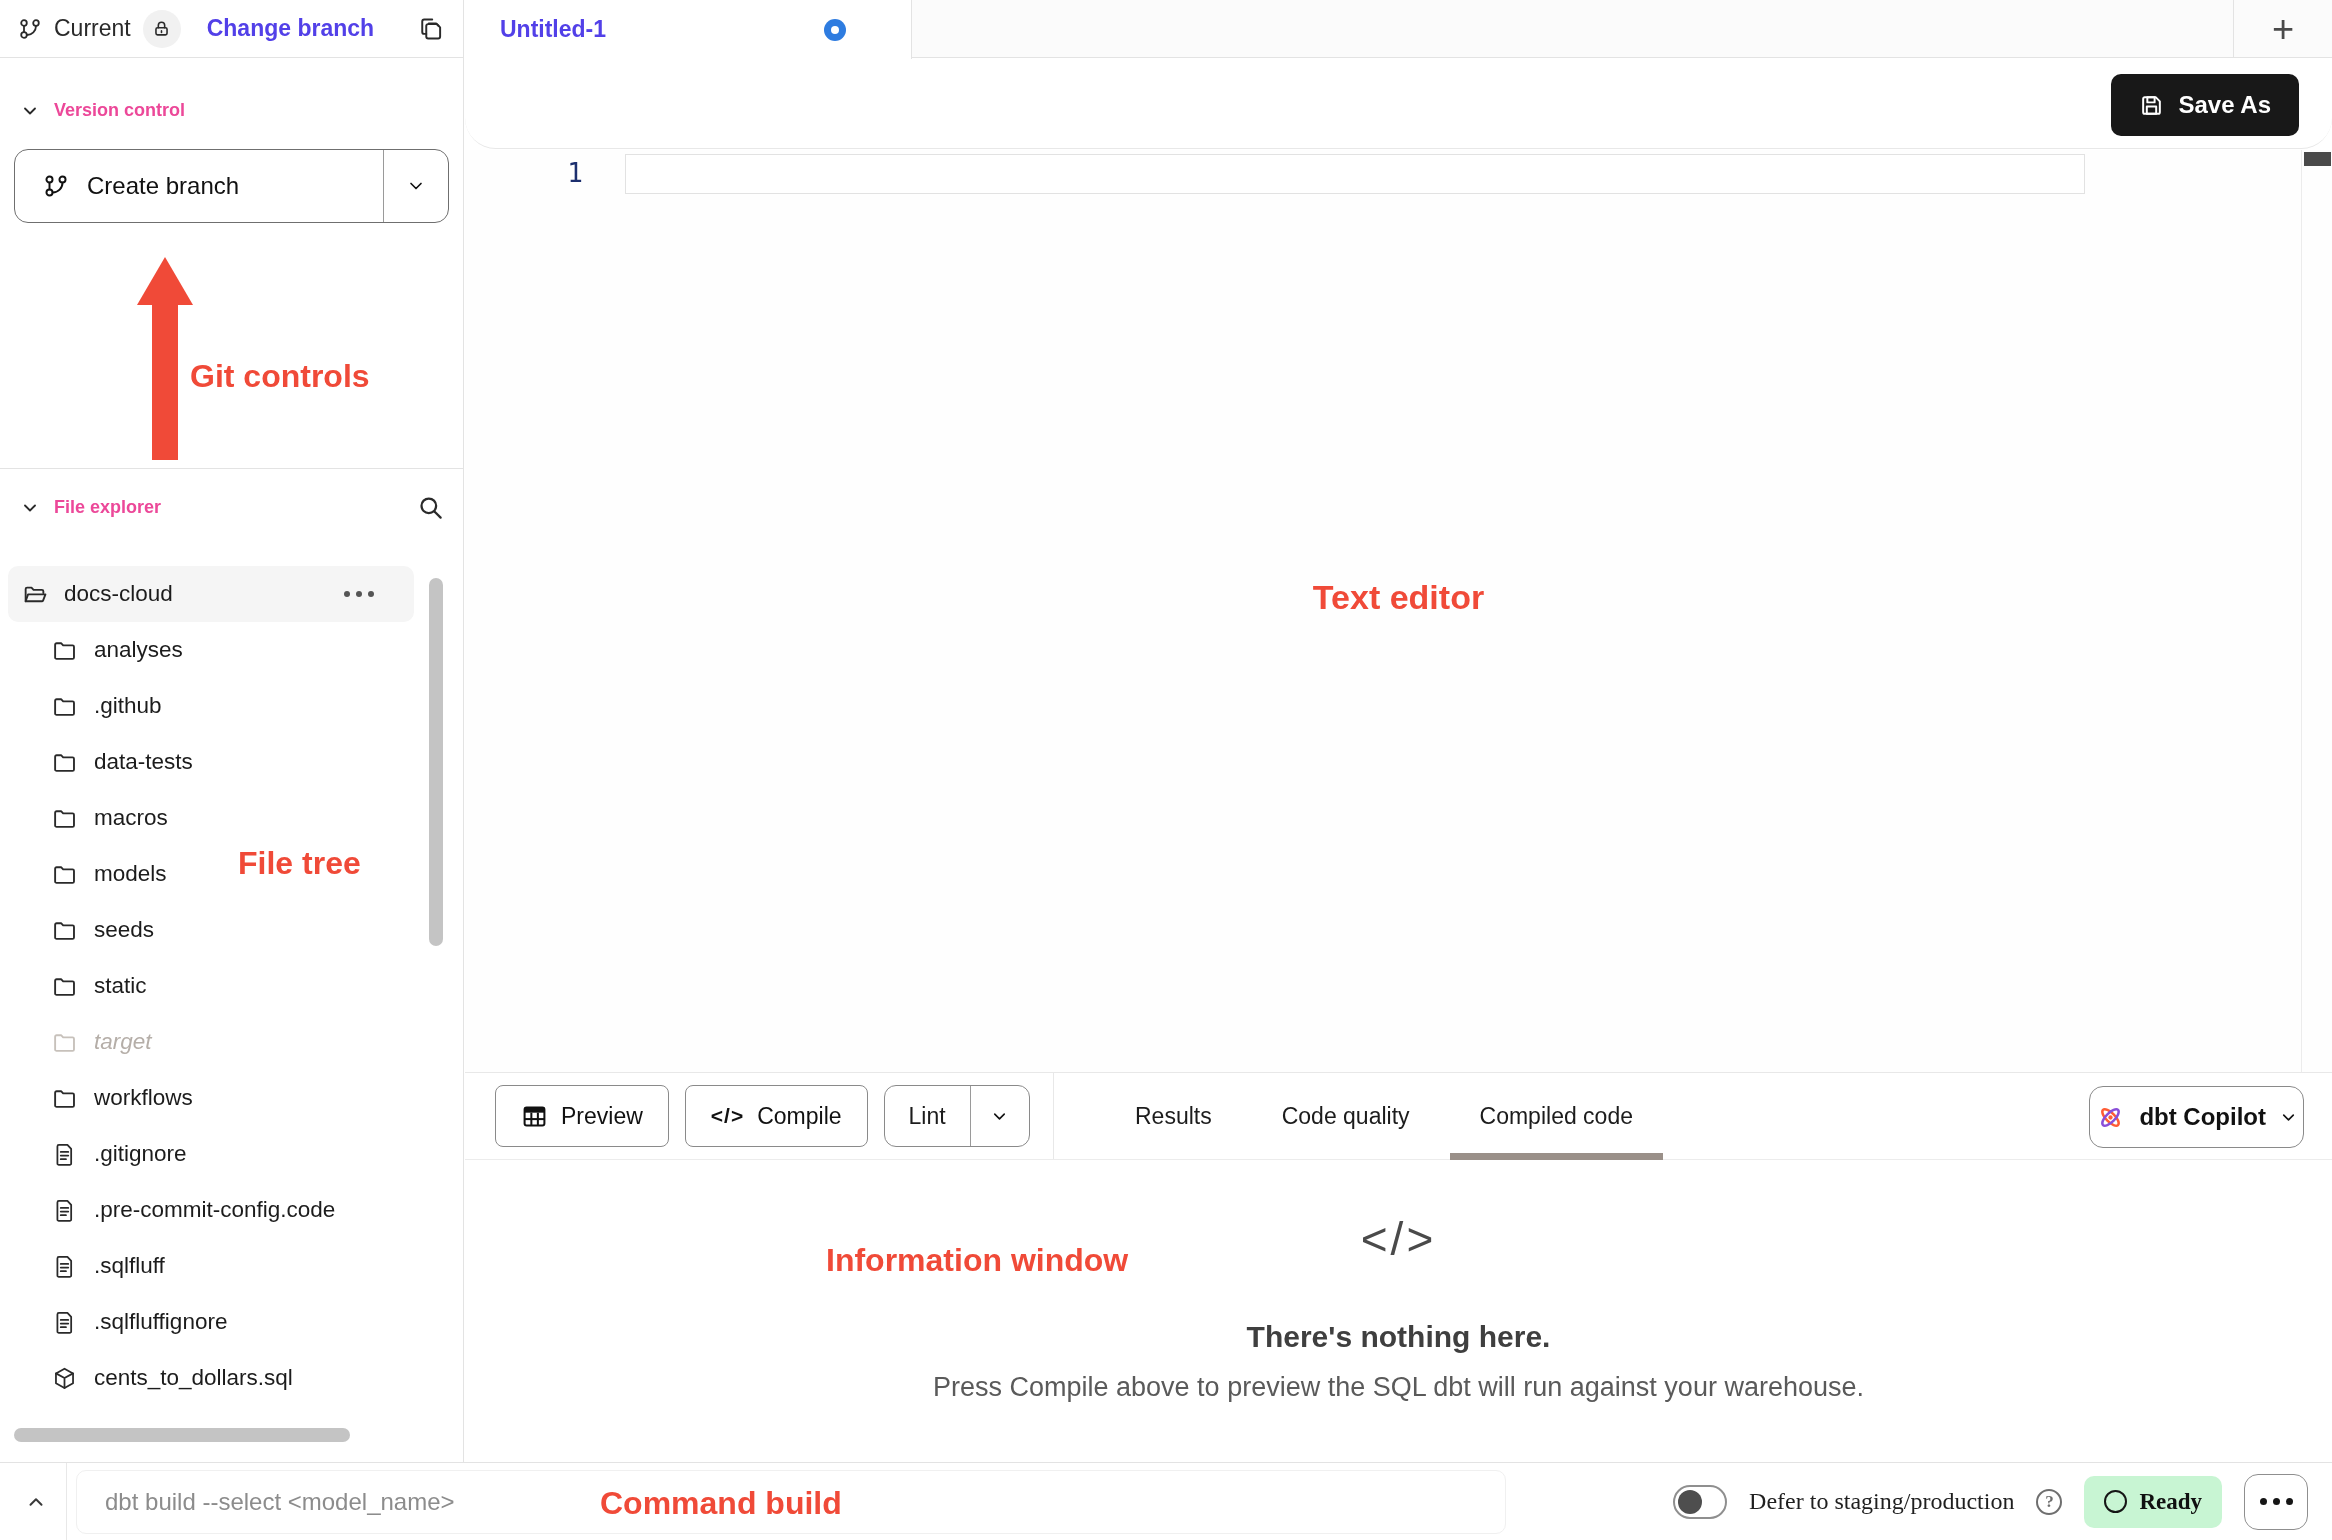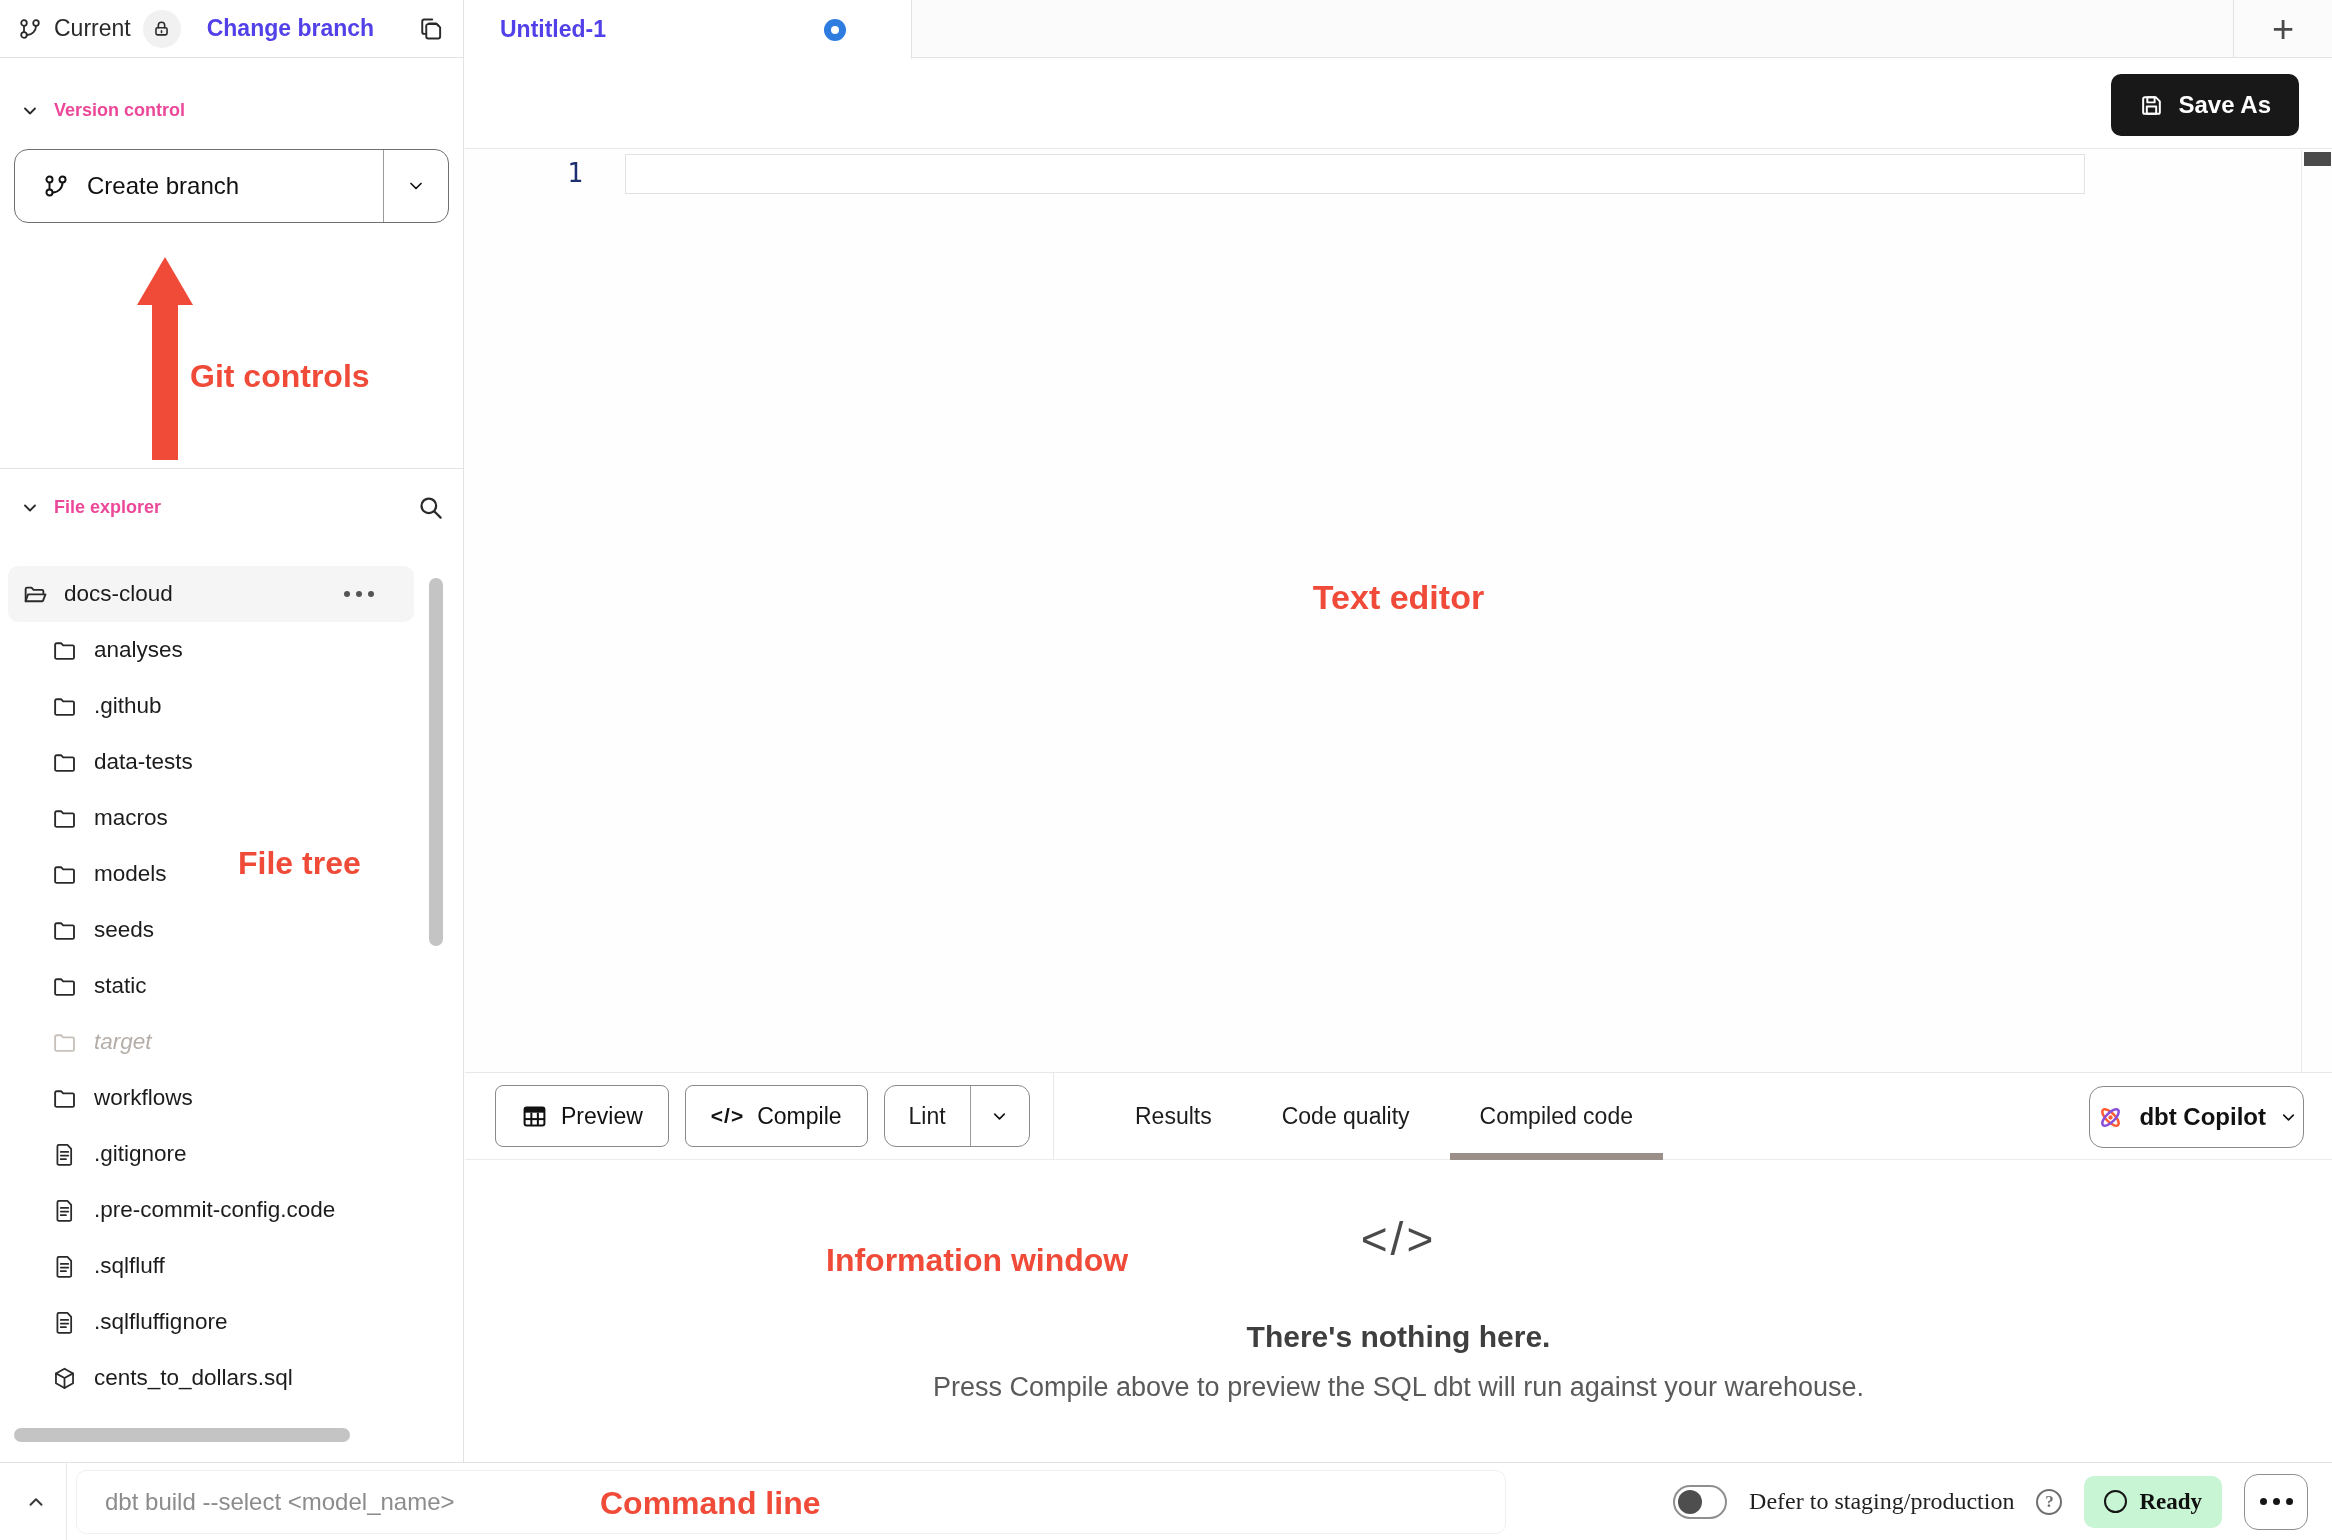--- a/index.html
+++ b/index.html
@@ -65,21 +65,21 @@
 
   
   #tabstrip { position:absolute; left:465px; top:0; right:0; height:58px; background:#fbfbfb; border-bottom:1px solid #e3e3e3; }
   #active-tab { position:absolute; left:0; top:0; width:447px; height:59px; background:#fff; border-right:1px solid #e3e3e3; display:flex; align-items:center; padding:12px 35px; }
   .tab-label { font-size:23px; font-weight:700; color:#5240e8; }
   .unsaved-dot { margin-left:auto; margin-right:30px; width:22px; height:22px; border-radius:50%; background:#2e7ce0; display:flex; align-items:center; justify-content:center; }
   .unsaved-dot i { width:8px; height:8px; border-radius:50%; background:#fff; }
   #new-tab { position:absolute; right:0; top:0; width:99px; height:58px; border-left:1px solid #e3e3e3; display:flex; align-items:center; justify-content:center; font-size:38px; font-weight:300; color:#4a4a4a; cursor:pointer; }
 
   
-  #ed-toolbar { position:absolute; left:465px; top:59px; right:0; height:90px; background:#fff; border-bottom:1px solid #e8e8e8; }
+  #ed-toolbar { position:absolute; left:465px; top:59px; right:0; height:90px; background:#fff; border-bottom:1px solid #e8e8e8;border-radius:31px; }
   #save-as { position:absolute; right:33px; top:15px; height:62px; padding:0 28px; background:#181818; color:#fff; border:none; border-radius:10px; display:flex; align-items:center; gap:14px; font-size:24px; font-weight:700; font-family:inherit; cursor:pointer; }
   #save-as svg { width:25px; height:25px; }
 
   
   #editor { position:absolute; left:465px; top:150px; right:0; height:922px; background:#fefefe; }
   #gutter-line-1 { position:absolute; left:0; top:8px; width:118px; text-align:right; font-family:"DejaVu Sans Mono", monospace; font-size:26px; color:#1c2f6e; }
   #active-line { position:absolute; left:160px; top:4px; right:247px; height:40px; background:#fff; border:1px solid #e2e2e2; }
   #anno-editor { position:absolute; left:50%; transform:translateX(-50%); top:428px; font-size:34px; }
   #ed-scroll-gutter { position:absolute; right:30px; top:0; bottom:0; border-left:1px solid #ececec; }
   #ed-scroll-thumb { position:absolute; right:1px; top:2px; width:27px; height:14px; background:#4a4a4a; }
@@ -464,21 +464,21 @@
   </div>
 
   <div id="cmd-bar">
     <div id="cmd-expand">
       <svg viewBox="0 0 24 24" fill="none" stroke="#3a3a3a" stroke-width="2.2" stroke-linecap="round" stroke-linejoin="round">
           <polyline points="6 15 12 9 18 15"></polyline>
         </svg>
     </div>
     <div id="cmd-divider"></div>
     <input id="cmd-input" type="text" placeholder="dbt build --select &lt;model_name&gt;" style="">
-    <div id="anno-cmd" class="anno">Command line</div>
+    <div id="anno-cmd" class="anno">Command build</div>
 
     <div id="cmd-right">
       <div class="toggle">
           <i></i>
         </div>
       <span id="defer-label">Defer to staging/production</span>
       <span class="q-icon">?</span>
       <div id="ready-badge">
         <i></i>
         <span id="ready-label">Ready</span>

